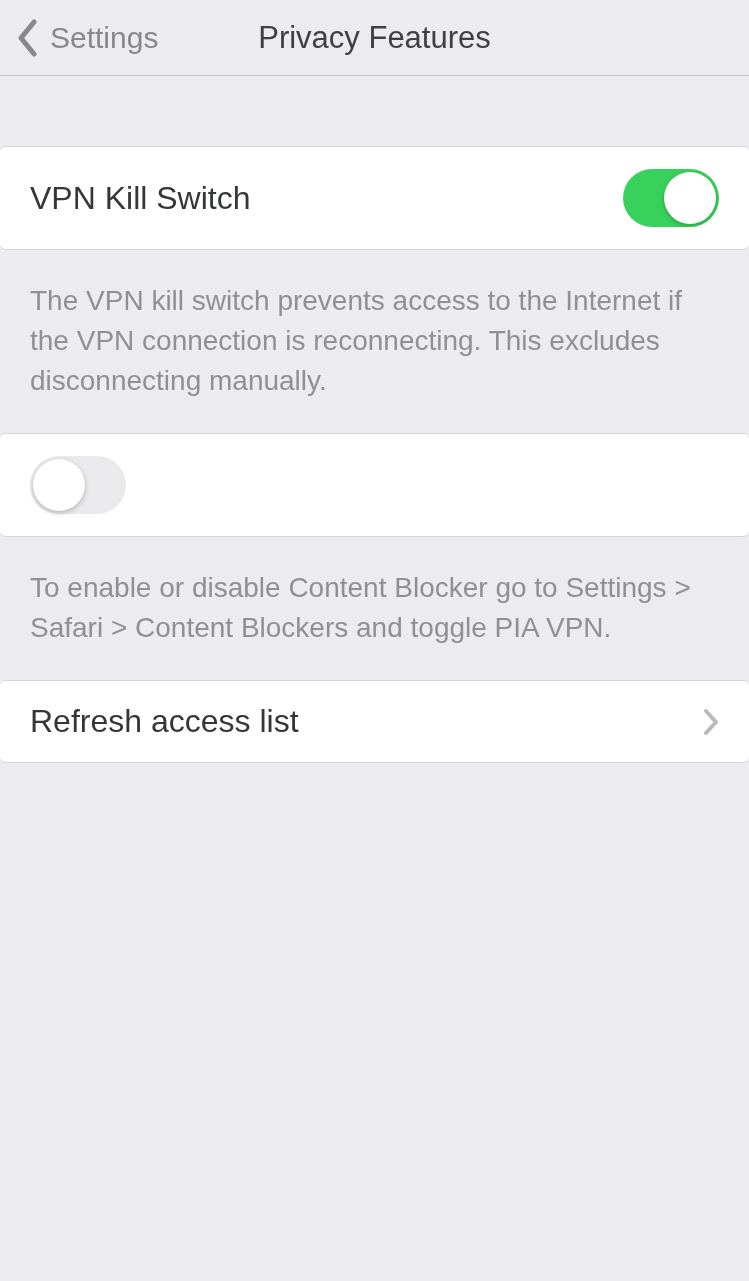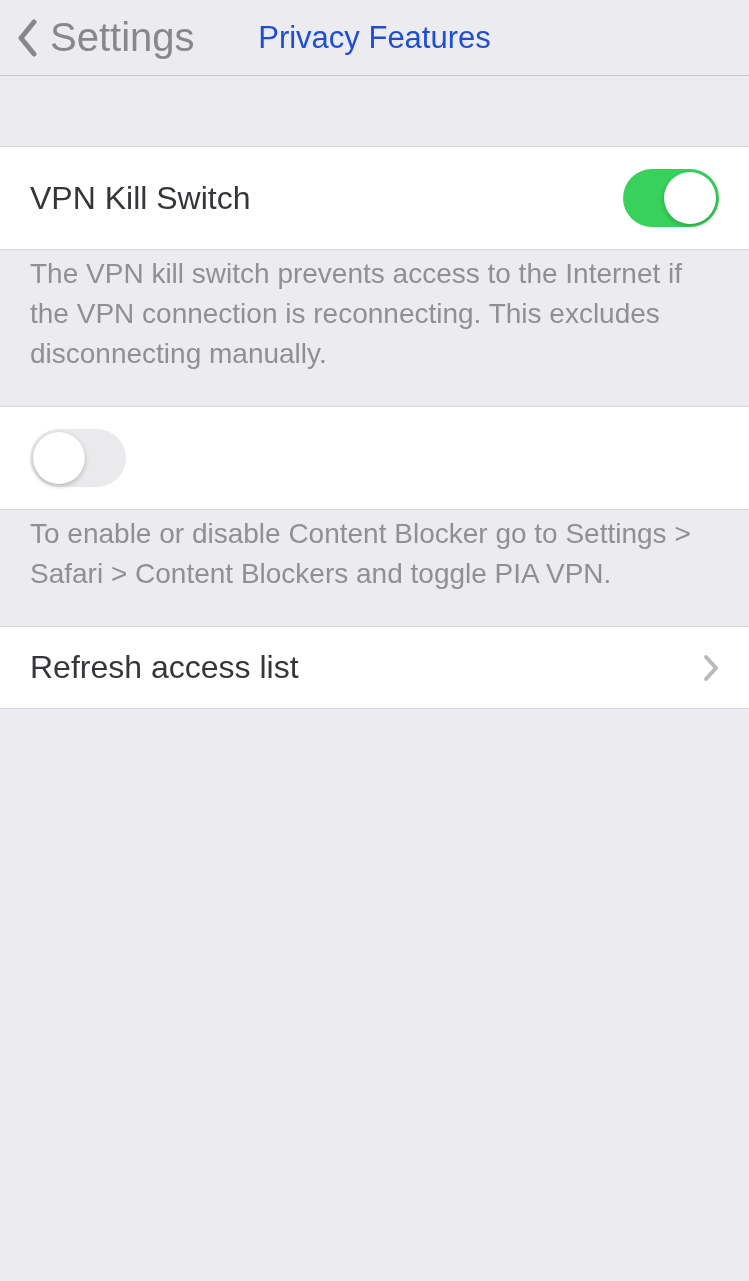--- a/index.html
+++ b/index.html
@@ -20,60 +20,61 @@
       height: 76px;
       display: flex;
       align-items: center;
       border-bottom: 1px solid #c7c7cb;
     }
     .nav-back {
       display: flex;
       align-items: center;
       padding-left: 16px;
       color: #87878c;
-      font-size: 40px;
+      font-size: 30px;
       letter-spacing: 0;
       cursor: pointer;
     }
     .nav-back-chevron {
       display: inline-flex;
       margin-right: 12px;
     }
     .nav-title {
       position: absolute;
       left: 0;
       right: 0;
       text-align: center;
       font-size: 31px;
       font-weight: 500;
-      color: #1d4ed8;
+      color: #404040;
       pointer-events: none;
     }
     .section-gap {
       height: 70px;
     }
     .section-gap-small {
       height: 32px;
     }
     .row {
       background: #ffffff;
       border-top: 1px solid #d6d6db;
       border-bottom: 1px solid #d6d6db;
       display: flex;
       align-items: center;
       padding: 22px 30px;
       justify-content: space-between;
+      border-radius: 6px;
     }
     .row-title {
       font-size: 32px;
       color: #35363a;
       font-weight: 400;
     }
     .footer-text {
-      padding: 4px 30px 0 30px;
+      padding: 31px 30px 0 30px;
       font-size: 28px;
       line-height: 40px;
       color: #8f8f94;
       font-weight: 400;
     }
     .toggle {
       position: relative;
       width: 96px;
       height: 58px;
       border-radius: 58px;

